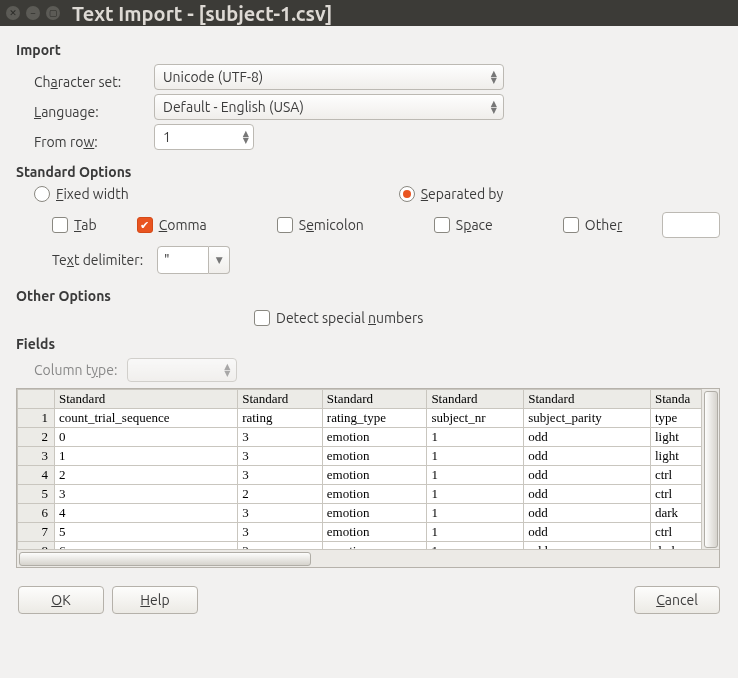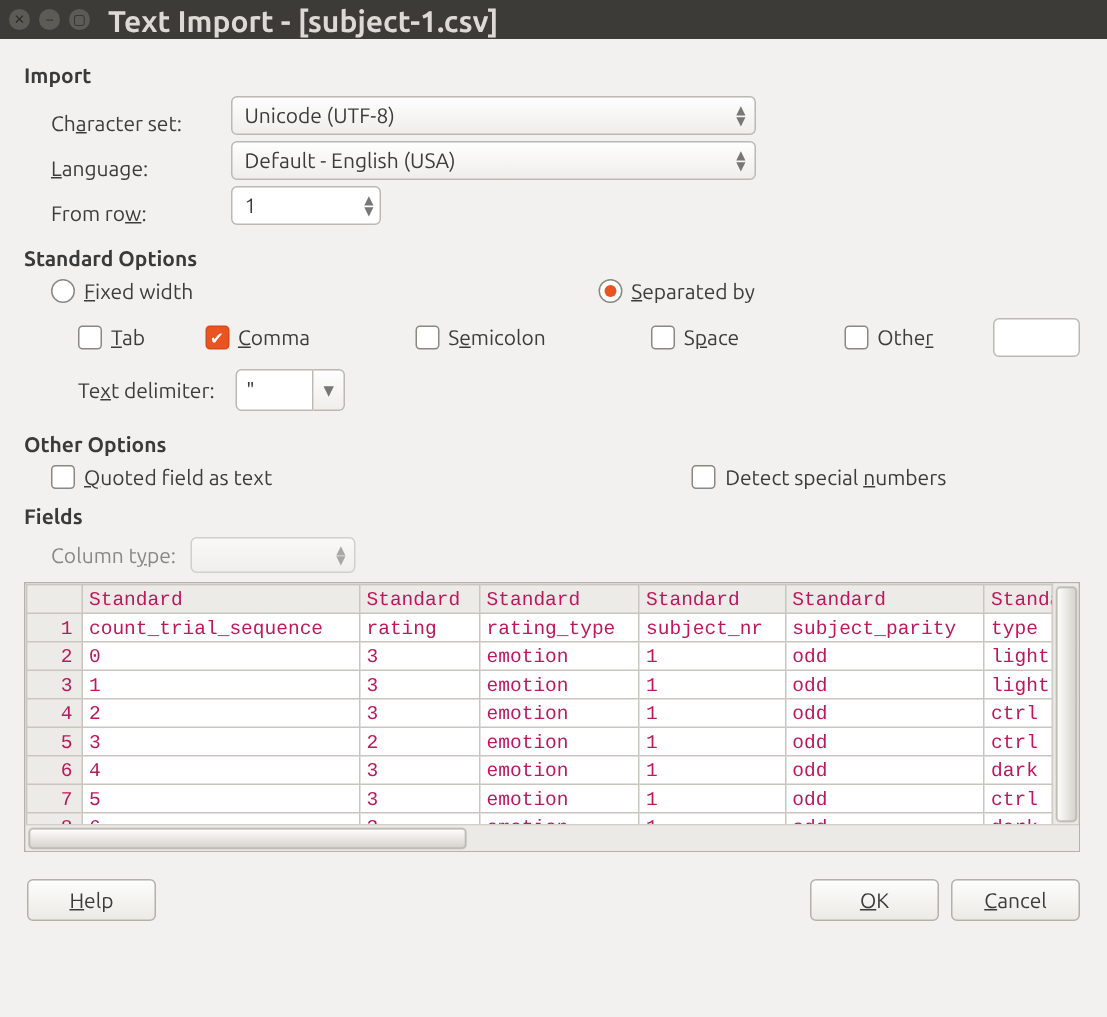--- a/index.html
+++ b/index.html
@@ -156,23 +156,23 @@
     height:178px;
     position:relative;
     overflow:hidden;
   }
   .grid-scroll {
     overflow:auto;
     height:160px;
   }
   table.preview {
     border-collapse:collapse;
-    font-family:Liberation Mono, monospace;
+    font-family:Liberation Serif, serif;
     font-size:13px;
-    color:#be185d;
+    color:#000000;
     min-width:100%;
   }
   table.preview th, table.preview td {
     border:1px solid #c9c6bf;
     padding:0 4px;
     height:18px;
     text-align:left;
     white-space:nowrap;
     font-weight:normal;
   }
@@ -304,24 +304,20 @@
         <div class="td-box">
             <span>"</span>
           </div>
         <div class="td-btn">▼</div>
       </div>
     </div>
   </div>
 
   <div class="section-title" style="margin-top:14px">Other Options</div>
   <div class="other-row">
-    <div class="checkbox">
-      <span class="check-box"></span>
-      <span><span class="u">Q</span>uoted field as text</span>
-    </div>
     <div style="width:160px"></div>
     <div class="checkbox">
       <span class="check-box"></span>
       <span>Detect special <span class="u">n</span>umbers</span>
     </div>
   </div>
 
   <div class="section-title" style="margin-top:10px">Fields</div>
   <div class="fields-box">
     <div class="coltype">
@@ -428,16 +424,16 @@
         </div>
       <div class="hscroll">
           <div class="thumb"></div>
         </div>
     </div>
   </div>
 
 </div>
 
 <div class="footer">
+  <div class="btn"><span class="u">O</span>K</div>
   <div class="btn left"><span class="u">H</span>elp</div>
-  <div class="btn"><span class="u">O</span>K</div>
   <div class="btn"><span class="u">C</span>ancel</div>
 </div>
 
 </body></html>

